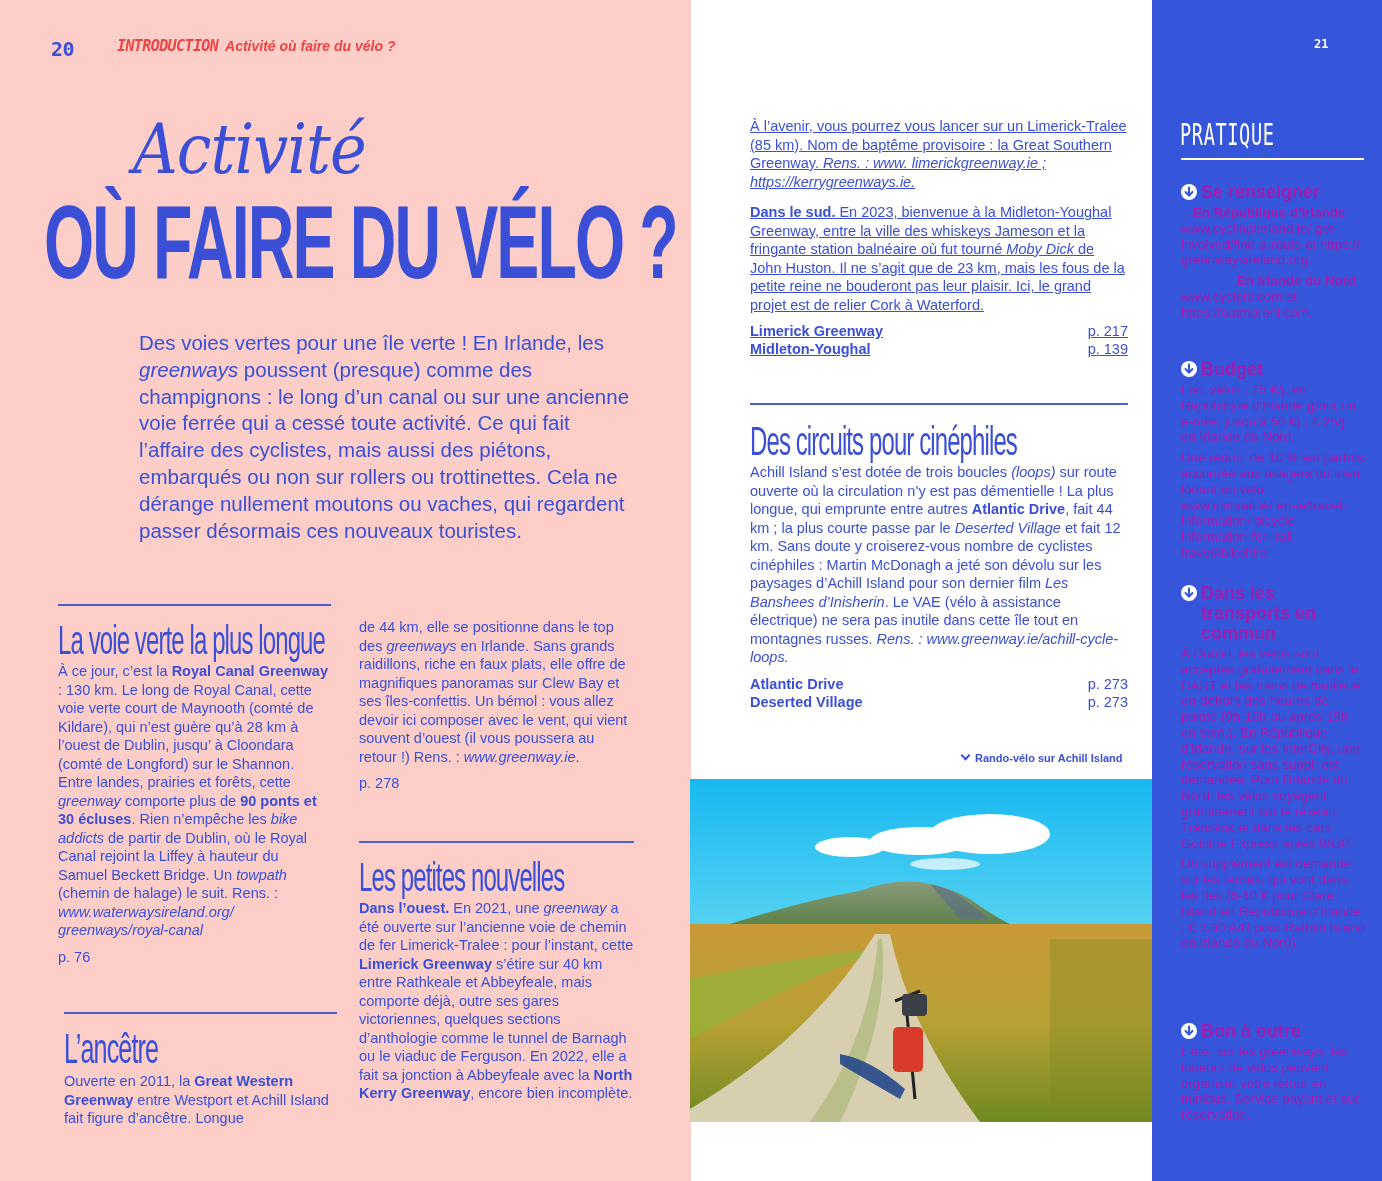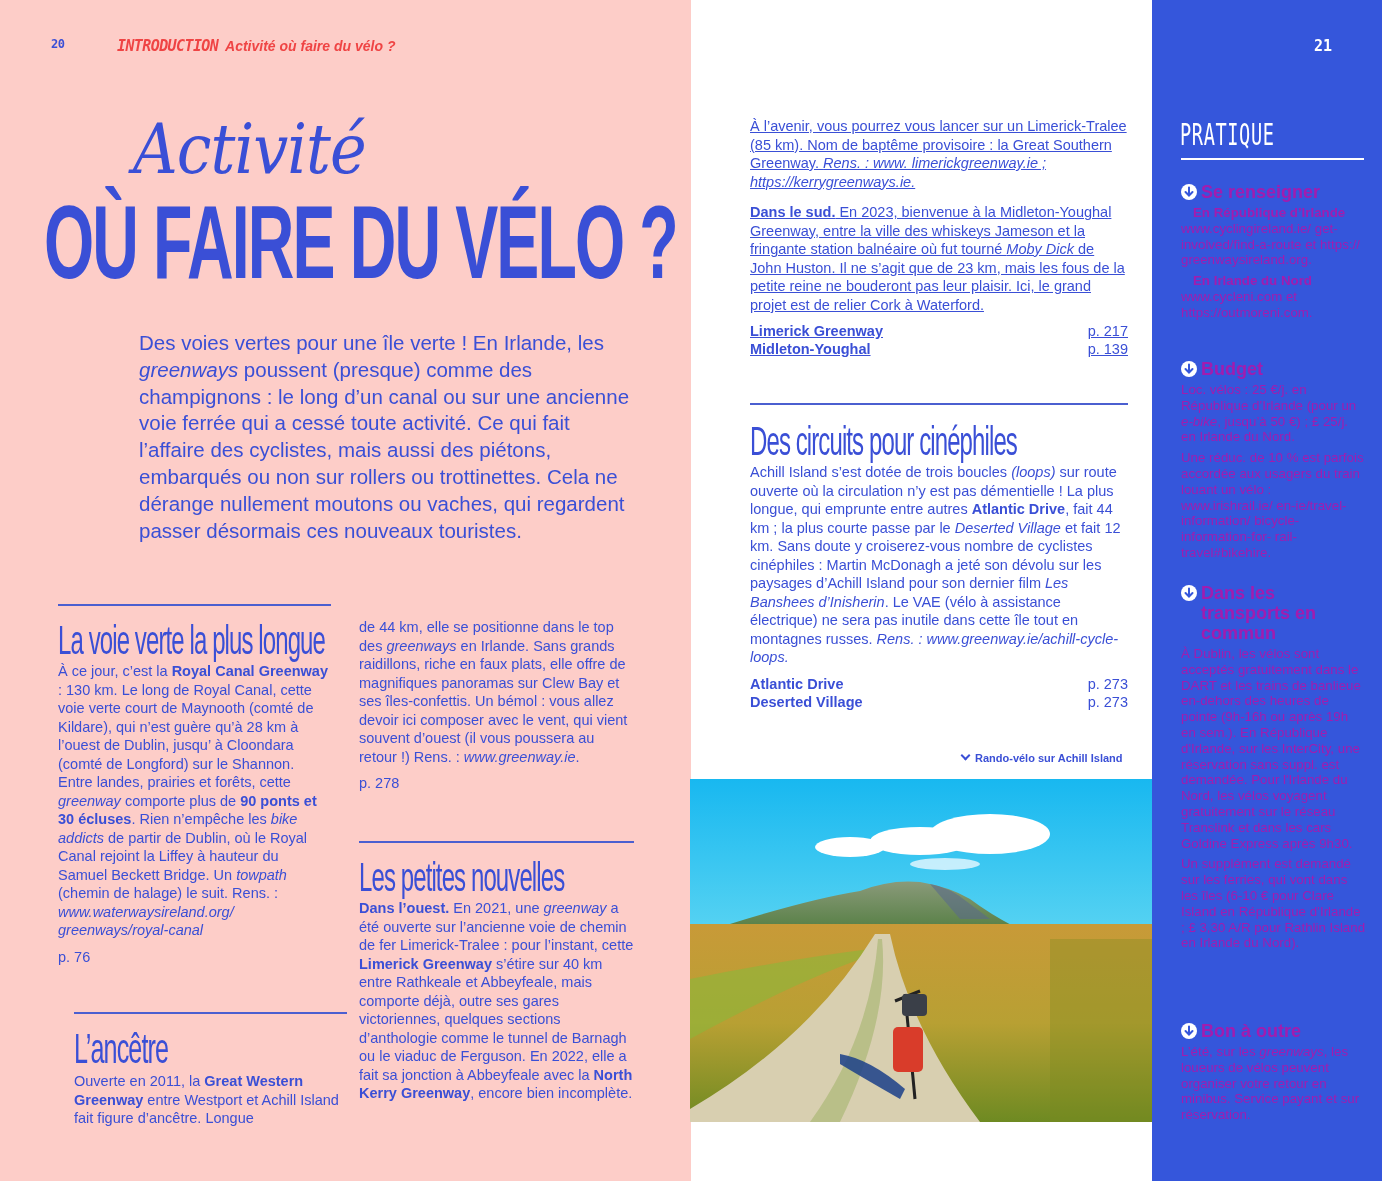--- a/index.html
+++ b/index.html
@@ -3,21 +3,21 @@
 <meta charset="utf-8">
 <style>
   * { box-sizing: border-box; margin: 0; padding: 0; }
   html, body { width: 1382px; height: 1181px; overflow: hidden; }
   body { position: relative; background: #ffffff; font-family: "Liberation Sans", sans-serif; color: #3a4fd6; }
 
   .page-left { position: absolute; left: 0; top: 0; width: 691px; height: 1181px; background: #fdcdc8; }
   .page-right { position: absolute; left: 691px; top: 0; width: 461px; height: 1181px; background: #ffffff; }
   .sidebar { position: absolute; left: 1152px; top: 0; width: 230px; height: 1181px; background: #3556db; color: #ffffff; }
 
-  .folio { position: absolute; top: 37px; font-family: "DejaVu Sans Mono", monospace; font-weight: bold; font-size: 12px; letter-spacing: -0.5px; color: #3a4fd6; }
+  .folio { position: absolute; top: 37px; font-family: "DejaVu Sans Mono", monospace; font-weight: bold; font-size: 20px; letter-spacing: -0.5px; color: #3a4fd6; }
   .running-head { position: absolute; top: 37px; left: 117px; font-size: 14px; color: #ef4444; white-space: nowrap; font-style: italic; }
   .running-head .section { font-family: "DejaVu Sans Mono", monospace; font-weight: bold; font-size: 15px; letter-spacing: -0.6px; }
   .running-head .title { font-weight: bold; font-size: 14px; margin-left: 3px; }
 
   .title-script { position: absolute; left: 133px; top: 108px; font-family: "DejaVu Serif", serif; font-style: italic; font-size: 62px; color: #3a4fd6; letter-spacing: -1px; font-weight: normal; transform: scaleY(1.12); transform-origin: top left; }
   .title-main { position: absolute; left: 44px; top: 190px; font-family: "Liberation Sans", sans-serif; font-weight: bold; font-size: 104px; color: #3a4fd6; letter-spacing: -3px; white-space: nowrap; transform: scaleX(0.62) scaleY(1.0); transform-origin: top left; line-height: 1; }
 
   .intro { position: absolute; left: 139px; top: 330px; width: 500px; font-size: 20.5px; line-height: 26.8px; color: #3a4fd6; }
   .intro i { font-style: italic; }
 
@@ -28,21 +28,21 @@
   .h2 { font-family: "Liberation Sans", sans-serif; font-weight: normal; font-size: 38px; color: #3a4fd6; letter-spacing: -1.5px; transform: scaleX(0.6); transform-origin: left top; white-space: nowrap; line-height: 1; height: 34px; }
   .pref { margin-top: 8px; }
 
   .xref { display: flex; justify-content: space-between; font-size: 14.5px; line-height: 18px; }
   .xref .name { font-weight: bold; }
 
   .caption { position: absolute; left: 962px; top: 752px; font-size: 11px; color: #3a4fd6; font-weight: bold; white-space: nowrap; }
 
   .photo { position: absolute; left: 690px; top: 779px; width: 462px; height: 343px; overflow: hidden; }
 
-  .side-folio { position: absolute; left: 1314px; top: 37px; font-family: "DejaVu Sans Mono", monospace; font-weight: bold; font-size: 15px; color: #ffffff; }
+  .side-folio { position: absolute; left: 1314px; top: 37px; font-family: "DejaVu Sans Mono", monospace; font-weight: bold; font-size: 12px; color: #ffffff; }
   .side-title { position: absolute; left: 1180px; top: 117px; font-family: "DejaVu Sans Mono", monospace; font-size: 30px; color: #ffffff; letter-spacing: 1px; transform: scaleX(0.62); transform-origin: left top; white-space: nowrap; }
   .side-rule { position: absolute; left: 1181px; top: 158px; width: 183px; height: 2px; background: #ffffff; }
   .side-block { position: absolute; left: 1181px; width: 185px; font-size: 13.3px; line-height: 15.8px; color: #a21caf; }
   .side-h { display: flex; align-items: flex-start; font-weight: bold; font-size: 18px; line-height: 20px; margin-bottom: 3px; }
   .side-h .ico { flex: 0 0 auto; width: 16px; height: 16px; border-radius: 50%; background: #ffffff; margin-right: 4px; margin-top: 2px; position: relative; }
   .side-h .ico svg { position: absolute; left: 0; top: 0; }
   .side-block b { font-weight: bold; padding-left: 12px; }
   .side-block i { font-style: italic; }
   .side-block p { margin-bottom: 5px; }
 </style>
@@ -65,21 +65,21 @@
 
 <div class="intro"><span>Des voies vertes pour une île verte ! En Irlande, les </span><i>greenways</i><span> poussent (presque) comme des champignons : le long d’un canal ou sur une ancienne voie ferrée qui a cessé toute activité. Ce qui fait l’affaire des cyclistes, mais aussi des piétons, embarqués ou non sur rollers ou trottinettes. Cela ne dérange nullement moutons ou vaches, qui regardent passer désormais ces nouveaux touristes.</span></div>
 
 <div class="col" style="left:58px; top:604px; width:273px;">
   <div class="rule"></div>
   <div class="h2" style="margin-top:14px; font-size:40px;">La voie verte la plus longue</div>
   <div style="margin-top:8px;"><span>À ce jour, c’est la </span><b>Royal Canal Greenway</b><span> : 130 km. Le long de Royal Canal, cette voie verte court de Maynooth (comté de Kildare), qui n’est guère qu’à 28 km à l’ouest de Dublin, jusqu’ à Cloondara (comté de Longford) sur le Shannon. Entre landes, prairies et forêts, cette </span><i>greenway</i><span> comporte plus de </span><b>90 ponts et 30 écluses</b><span>. Rien n’empêche les </span><i>bike addicts</i><span> de partir de Dublin, où le Royal Canal rejoint la Liffey à hauteur du Samuel Beckett Bridge. Un </span><i>towpath</i><span> (chemin de halage) le suit. Rens. : </span><i>www.waterwaysireland.org/ greenways/royal-canal</i></div>
   <div class="pref">p. 76</div>
 </div>
 
-<div class="col" style="left:74px; top:1012px; width:273px;">
+<div class="col" style="left:64px; top:1012px; width:273px;">
   <div class="rule"></div>
   <div class="h2" style="margin-top:14px; font-size:42px;">L’ancêtre</div>
   <div style="margin-top:10px;"><span>Ouverte en 2011, la </span><b>Great Western Greenway</b><span> entre Westport et Achill Island fait figure d’ancêtre. Longue</span></div>
 </div>
 
 <div class="col" style="left:359px; top:618px; width:275px;">
   <div><span>de 44 km, elle se positionne dans le top des </span><i>greenways</i><span> en Irlande. Sans grands raidillons, riche en faux plats, elle offre de magnifiques panoramas sur Clew Bay et ses îles-confettis. Un bémol : vous allez devoir ici composer avec le vent, qui vient souvent d’ouest (il vous poussera au retour !) Rens. : </span><i>www.greenway.ie</i><span>.</span></div>
   <div class="pref">p. 278</div>
 </div>
 
@@ -171,21 +171,21 @@
 <div class="side-block" style="top:182px;">
   <div class="side-h">
     <span class="ico">
         <svg width="16" height="16" viewBox="0 0 16 16">
           <path d="M8 3.5 V11 M4.5 8 L8 11.5 L11.5 8" stroke="#3556db" stroke-width="2" fill="none" stroke-linecap="round"></path>
         </svg>
       </span>
     <span>Se renseigner</span>
   </div>
   <p><b style="display:block;">En République d’Irlande</b><span>www.cyclingireland.ie/ get-involved/find-a-route et https:// greenwaysireland.org.</span></p>
-  <p><b style="display:block;">En Irlande du Nord</b><span>www.cycleni.com et https://outmoreni.com.</span></p>
+  <p><b style="display:block;margin-left:44px;">En Irlande du Nord</b><span>www.cycleni.com et https://outmoreni.com.</span></p>
 </div>
 
 <div class="side-block" style="top:359px;">
   <div class="side-h">
     <span class="ico">
         <svg width="16" height="16" viewBox="0 0 16 16">
           <path d="M8 3.5 V11 M4.5 8 L8 11.5 L11.5 8" stroke="#3556db" stroke-width="2" fill="none" stroke-linecap="round"></path>
         </svg>
       </span>
     <span>Budget</span>

